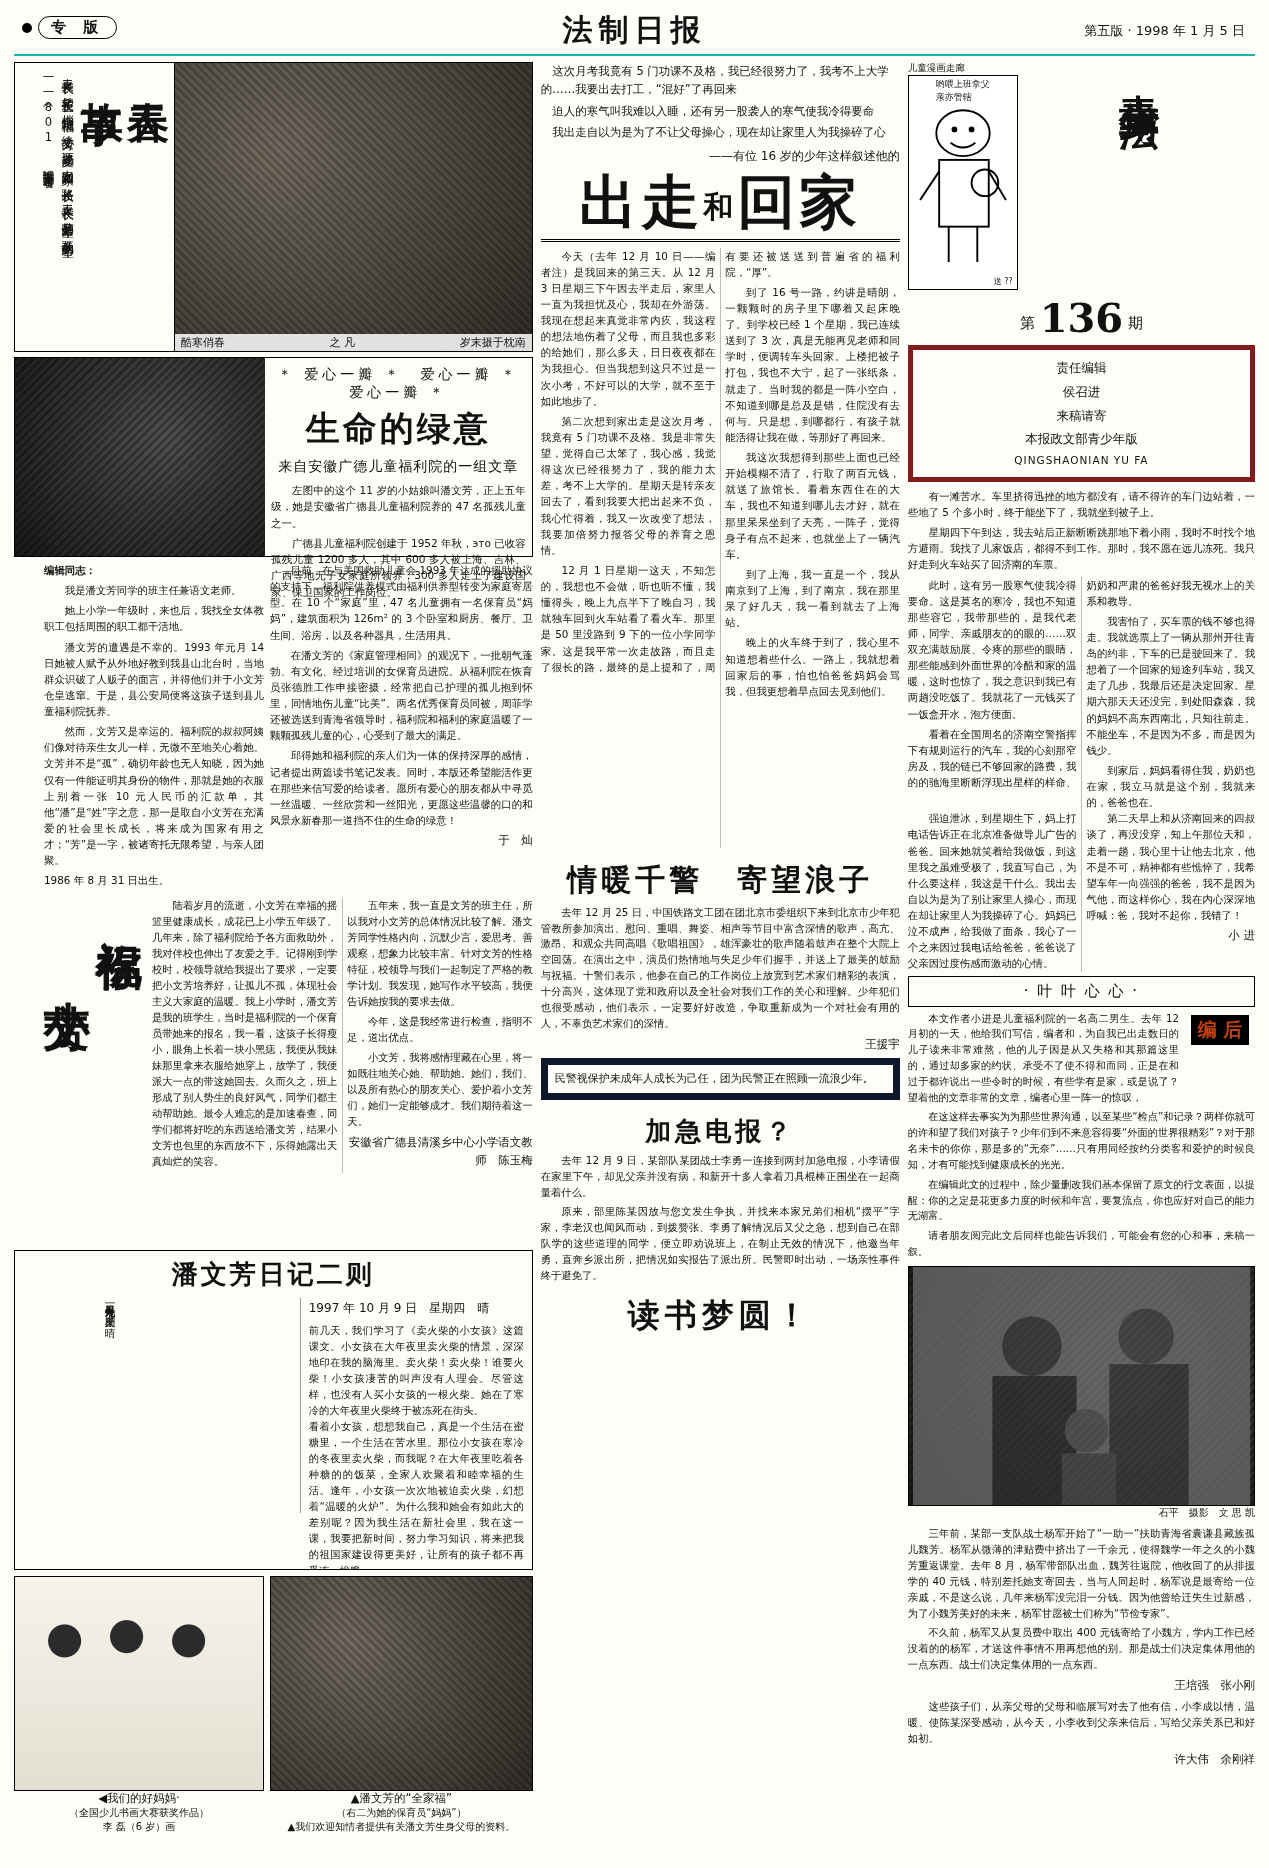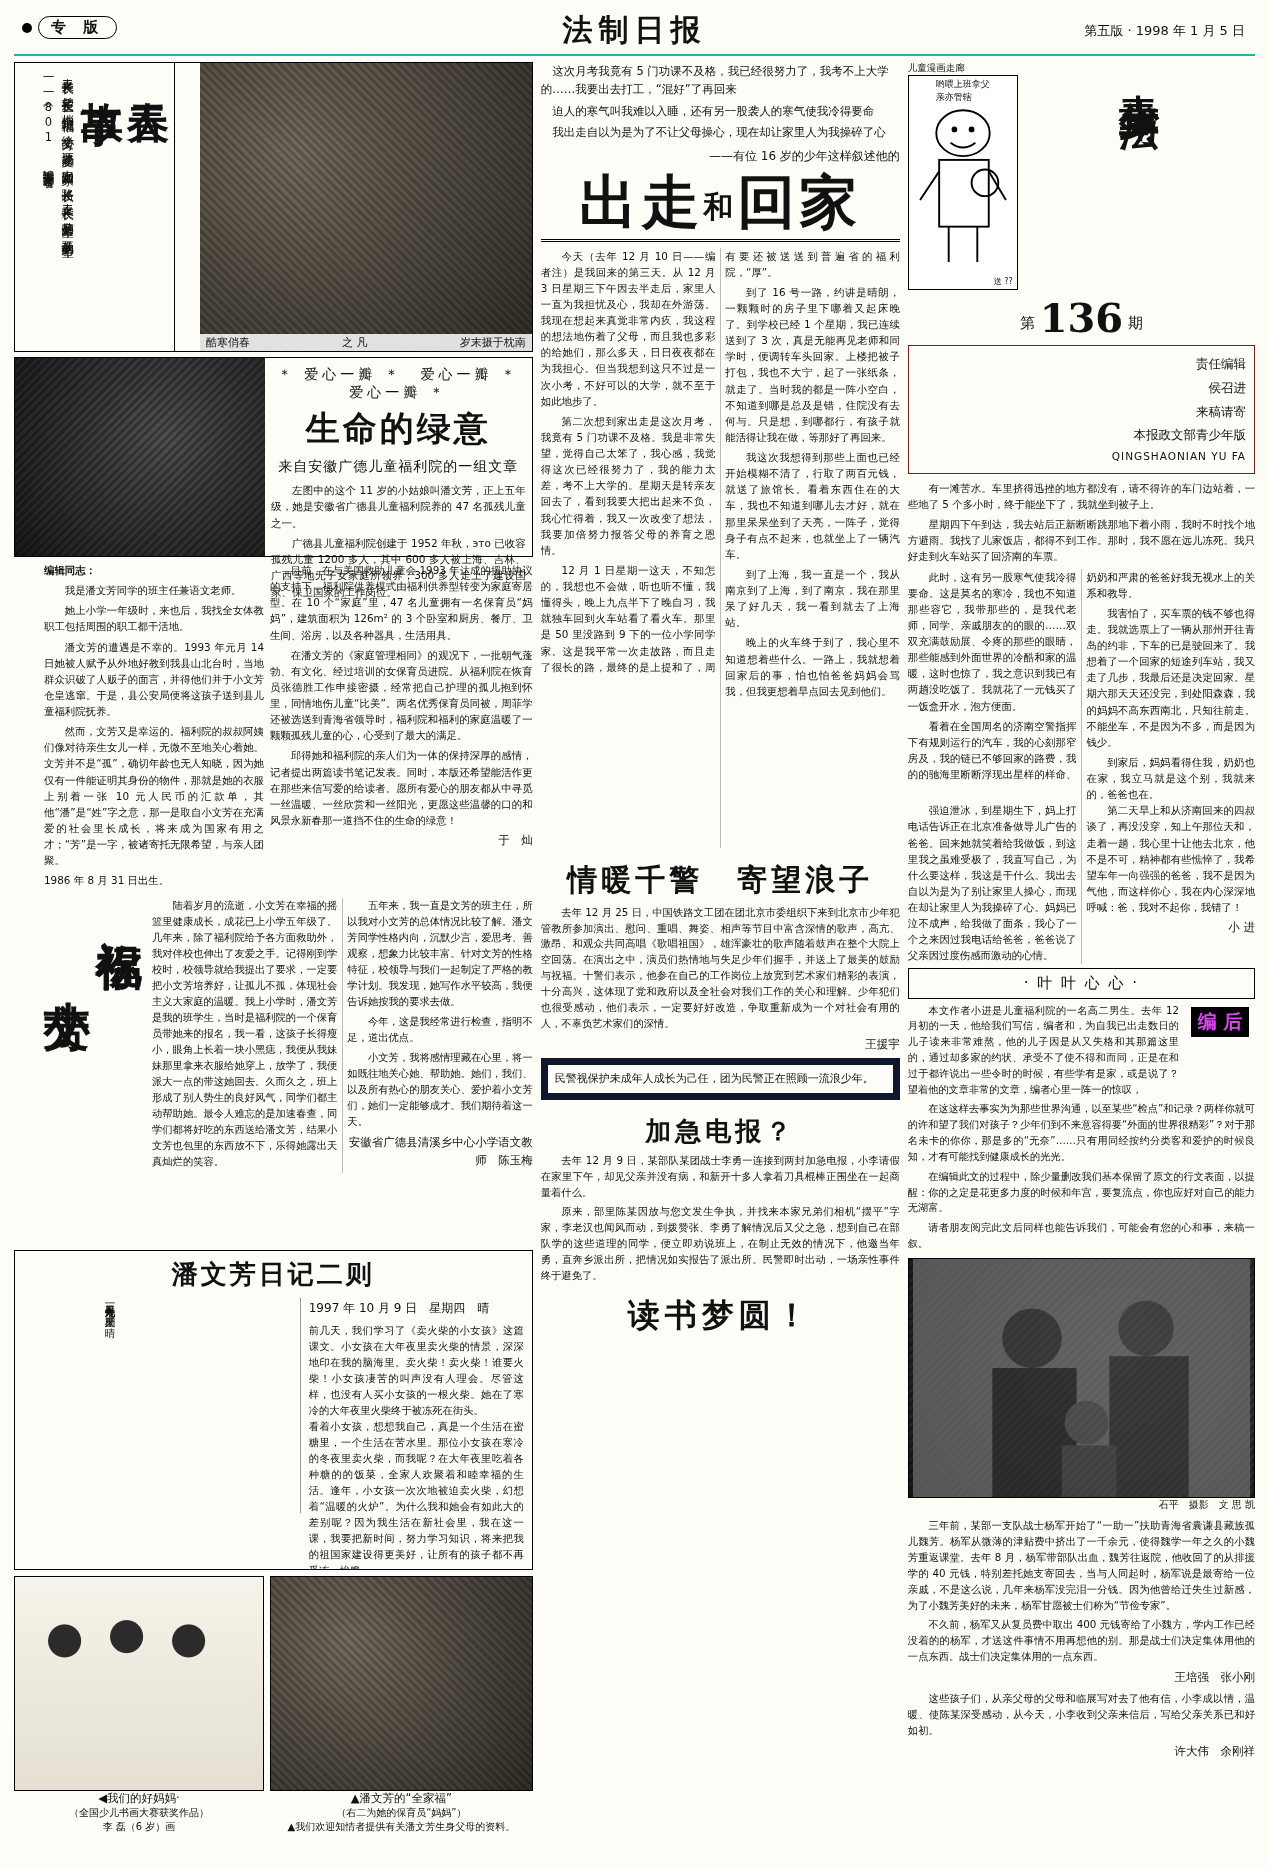--- a/index.html
+++ b/index.html
@@ -93,25 +93,25 @@
   .flag-title {
     writing-mode:vertical-rl; text-orientation:upright;
     font-family:"DejaVu Serif", serif; font-weight:bold; font-size:40px;
     letter-spacing:4px; line-height:1.1;
   }
   .cartoon { border:1px solid #000; width:110px; height:215px; position:relative; background:#fff; }
   .cartoon .lbl { position:absolute; top:2px; left:50%; transform:translateX(-50%); font-size:9px; }
   .issue { text-align:center; font-size:15px; margin-top:4px; }
   .issue .num { font-family:"DejaVu Serif", serif; font-weight:bold; font-size:40px; vertical-align:-4px; }
 
-  .editbox { border:1px solid #7f1d1d; padding:6px 8px; font-size:12.5px; line-height:1.9; text-align:right; }
+  .editbox { border:5px solid #7f1d1d; padding:6px 20px; font-size:12.5px; line-height:1.9; text-align:center; }
   .editbox .pin { font-size:10.5px; letter-spacing:1px; }
 
   .stamp {
-    display:inline-block; border:1px solid #000; background:#000; color:#d946ef;
+    display:inline-block; border:1px solid #000; background:#000; color:#c2410c;
     font-family:"DejaVu Serif", serif; font-weight:bold; font-size:19px; padding:1px 6px;
   }
 
   .diary-title {
     font-family:"DejaVu Serif", serif; font-weight:bold; font-size:26px;
     letter-spacing:3px; text-align:center; padding:6px 0;
   }
   .diary-date { font-size:12px; margin:2px 0 6px; }
 
   .vcol { writing-mode:vertical-rl; text-orientation:upright; font-size:11.5px; line-height:1.7; }
@@ -162,21 +162,21 @@
 
     <div class="colL">
 
       <div class="box" style="display:flex; height:290px;">
         <div class="hl-spring" style="width:160px; border-right:1px solid #000;">
           <div class="big-ch">春天</div>
           <div class="big-ch">故事</div>
           <div class="spring-body">春天长长／希望长长／捎一个特别祝福／给小文芳／还要感受／出走和回家／路长长／春天长长／有的是希望／载不动的希望</div>
           <div class="spring-body" style="height:150px; font-size:11.5px;">——《801 编辑室》新元寄读者</div>
         </div>
-        <div class="photo" style="flex:1; position:relative;margin-left:25px;">
+        <div class="photo" style="flex:1; position:relative;">
           <div style="position:absolute; left:0; right:0; bottom:0; background:rgba(255,255,255,.85); display:flex; justify-content:space-between; padding:1px 6px; font-size:11px;">
             <span>酷寒俏春</span>
             <span>之 凡</span>
             <span>岁末摄于枕南</span>
           </div>
         </div>
       </div>
 
       <div class="box" style="margin-top:5px; display:flex; height:200px;">
         <div class="photo dark" style="width:250px;"></div>

